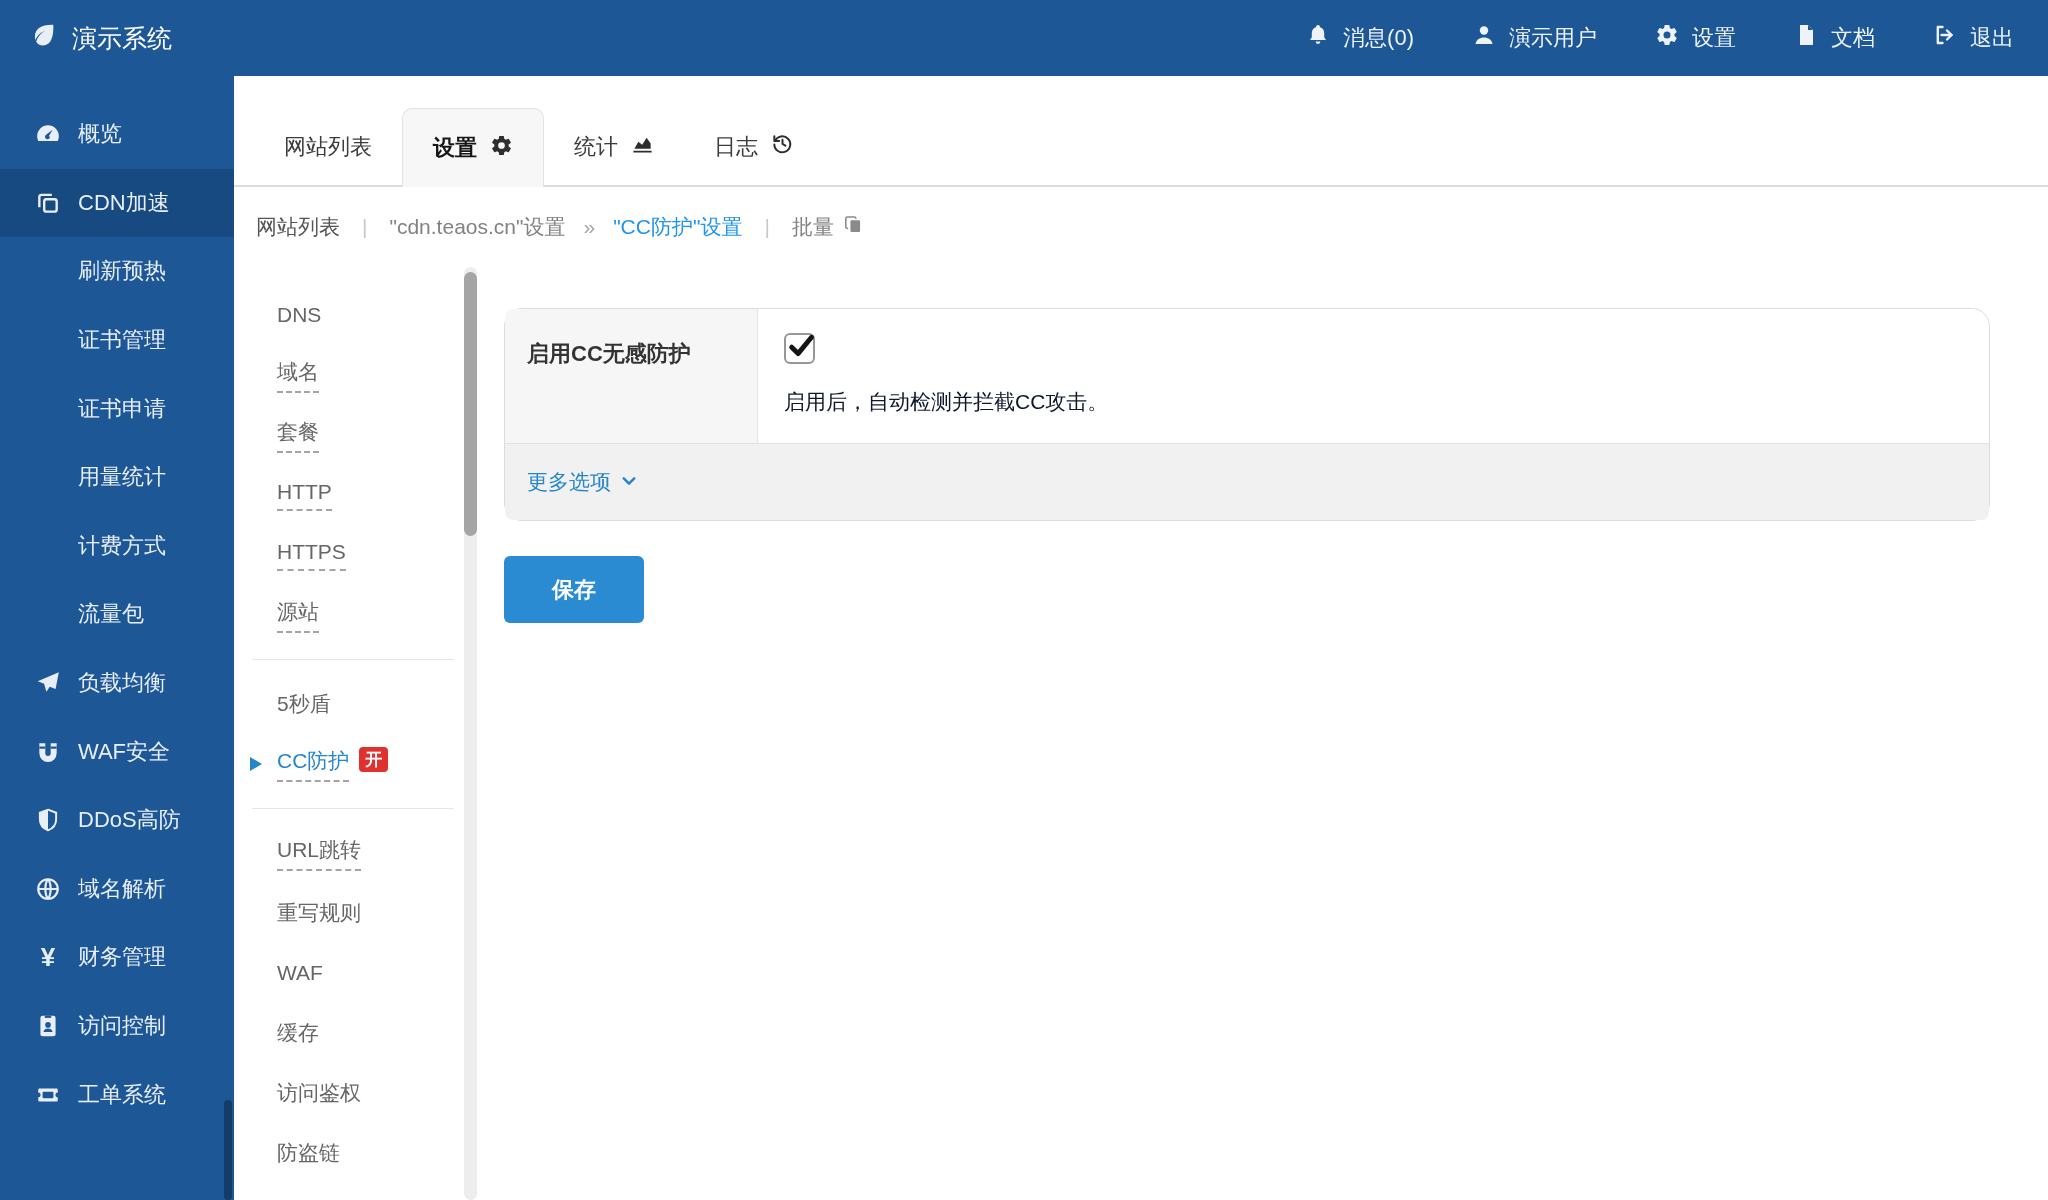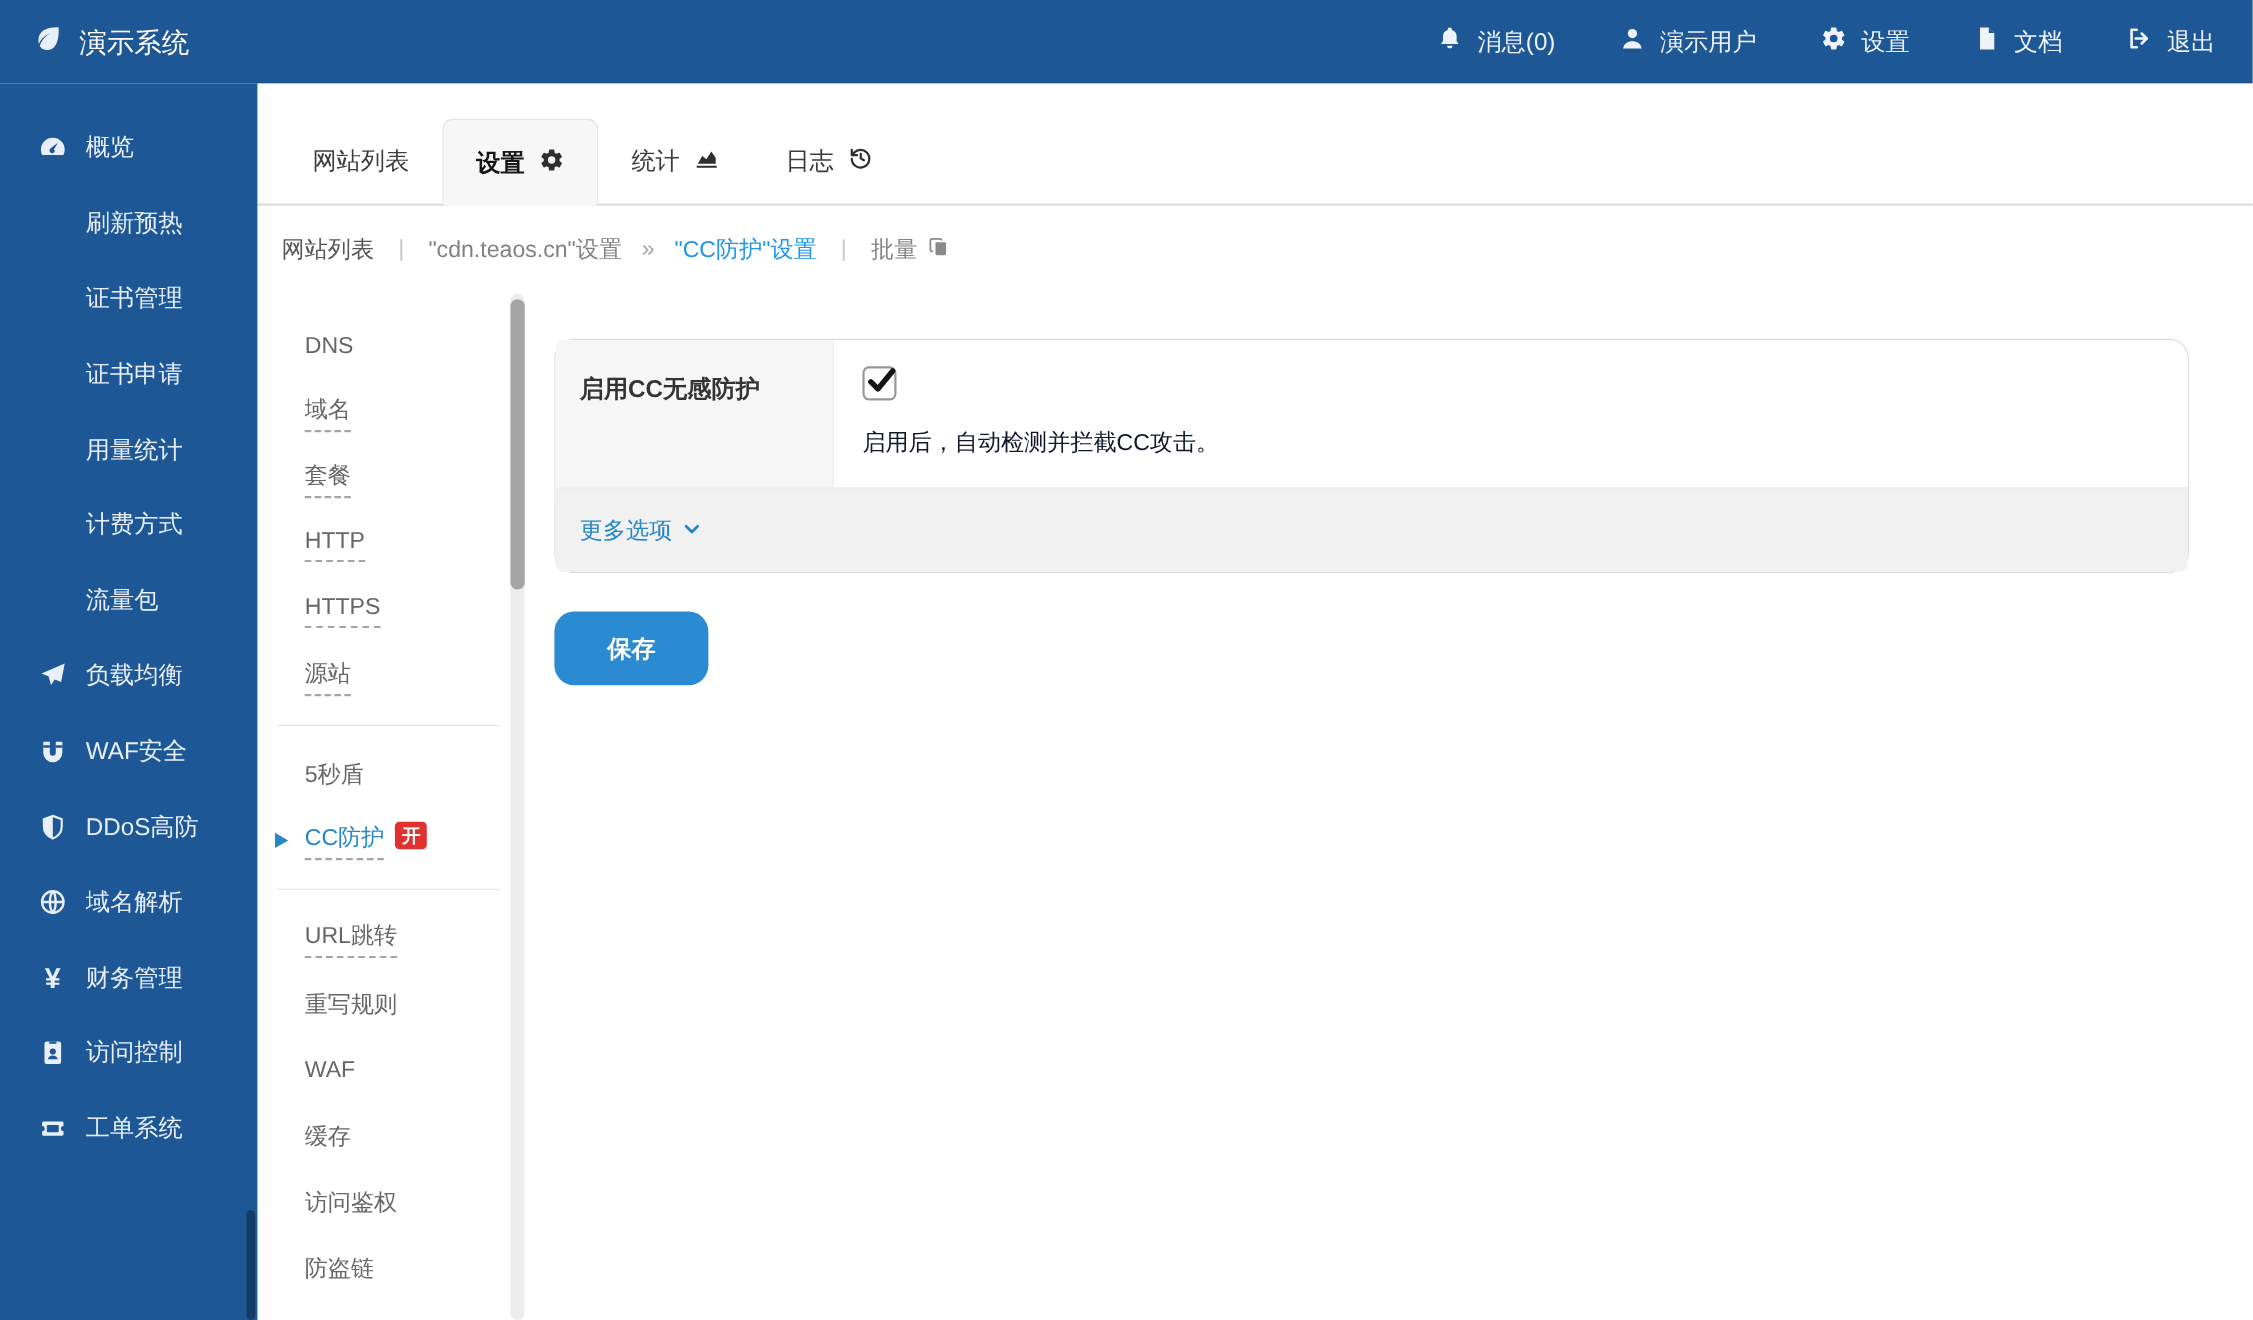--- a/index.html
+++ b/index.html
@@ -69,21 +69,21 @@
   .panel { border:1px solid #dcdcdc; border-radius:18px; background:#fff; }
   .panel-row1 { display:flex; min-height:134px; }
   .panel-label-cell { width:253px; flex:0 0 253px; background:#f6f6f6; border-right:1px solid #e3e3e3; border-radius:8px 0 0 0; padding:30px 10px 0 22px; font-size:22px; font-weight:bold; color:#333; }
   .panel-content-cell { flex:1; padding:24px 20px 26px 26px; }
   .checkbox { width:31px; height:31px; border:2px solid #979797; border-radius:6px; background:#fff; position:relative; cursor:pointer; }
   .checkbox svg { position:absolute; left:1px; top:-3px; width:28px; height:28px; }
   .hint { margin-top:24px; font-size:21px; color:#0f172a; }
   .panel-row2 { background:#f1f1f1; border-top:1px solid #e3e3e3; border-radius:0 0 8px 8px; padding:24px 0 24px 22px; }
   .more-link { color:#2586c9; font-size:21px; display:inline-flex; align-items:center; gap:9px; cursor:pointer; }
   .more-link svg { width:18px; height:18px; margin-top:3px; }
-  .save-btn { margin-top:35px; width:140px; height:67px; background:#2a8ad2; color:#fff; font-size:22px; font-weight:bold; border:none; border-radius:18px; cursor:pointer; font-family:inherit; }
+  .save-btn { margin-top:35px; width:140px; height:67px; background:#2a8ad2; color:#fff; font-size:22px; font-weight:bold; border:none; border-radius:6px; cursor:pointer; font-family:inherit; }
 </style>
 </head>
 <body>
 
 <div id="app">
 
   <div class="topbar">
     <div class="brand">
       <span><svg viewBox="0 0 24 24" fill="#e9eff8">
             <path d="M21.5 2.5c-10.5-.4-17 3.4-17 11.2 0 1 .13 1.94.38 2.8 1.8-3.9 4.9-6.9 9.1-8.7-3.9 2.5-6.9 5.9-8.3 10.2C6.8 20.4 9 21.6 12 21.6c7.6 0 10-8.6 9.5-19.1z"></path>
@@ -131,20 +131,29 @@
   <div class="body-row">
 
     <div class="sidebar">
       <div class="side-item">
         <span class="s-icon">
             <svg viewBox="0 0 24 24" fill="currentColor">
               <path d="M12 4a10 10 0 0 0-10 10c0 1.6.38 3.1 1.05 4.4h17.9A9.9 9.9 0 0 0 22 14 10 10 0 0 0 12 4zm1.8 10.6a2.3 2.3 0 1 1-3.3-2.06l5.8-4.54-3.6 6.1c.6.1 1.1.3 1.1.5z"></path>
             </svg>
           </span>
         <span>概览</span>
+      </div>
+      <div class="side-item active">
+        <span class="s-icon">
+            <svg viewBox="0 0 24 24" fill="none" stroke="currentColor" stroke-width="2.2" stroke-linejoin="round">
+              <rect x="8.5" y="8.5" width="11.5" height="11.5" rx="2"></rect>
+              <path d="M15.5 4.5H6a2 2 0 0 0-2 2v9.5"></path>
+            </svg>
+          </span>
+        <span>CDN加速</span>
       </div>
       <div class="side-item sub">
           <span>刷新预热</span>
         </div>
       <div class="side-item sub">
           <span>证书管理</span>
         </div>
       <div class="side-item sub">
           <span>证书申请</span>
         </div>

